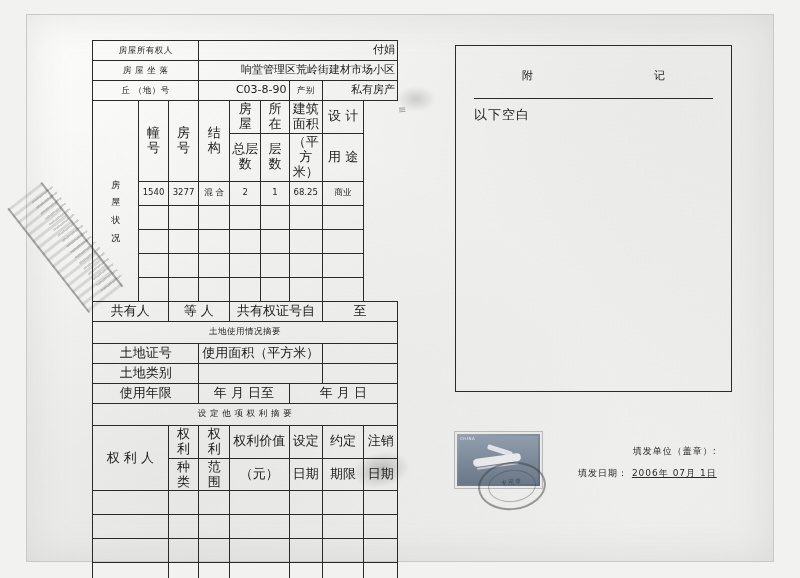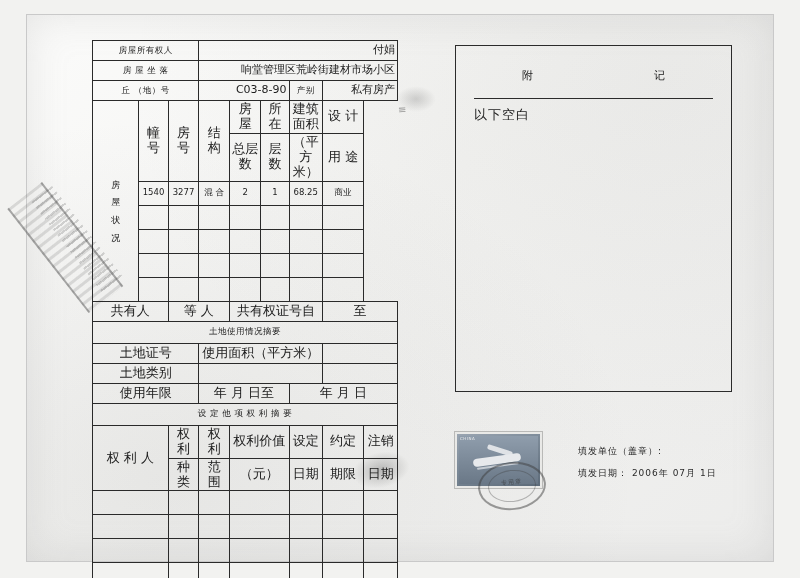--- a/index.html
+++ b/index.html
@@ -90,22 +90,22 @@
   .appendix .ap-text{
     position:absolute;top:60px;left:18px;
     font-size:13px;color:#1b1b1b;letter-spacing:1px;
   }
 
   
   .issue{
     position:absolute;left:578px;top:440px;
     font-size:9px;color:#1d1d1d;line-height:22px;letter-spacing:1px;
   }
-  .issue .row{white-space:nowrap;}
-  .issue .dim{color:#2a2a2a;}
+  .issue .row{white-space:nowrap;text-align:right;}
+  .issue .dim{color:#2a2a2a;text-decoration:underline;}
 
   
   .stamp{
     position:absolute;left:455px;top:432px;
     width:83px;height:52px;
     background:linear-gradient(160deg,#9aa5b1 0%,#7d8b99 40%,#5d6b79 100%);
     border:2px solid #e9e9e7;
     box-shadow:0 0 0 1px #b9b9b7;
     overflow:hidden;
   }

